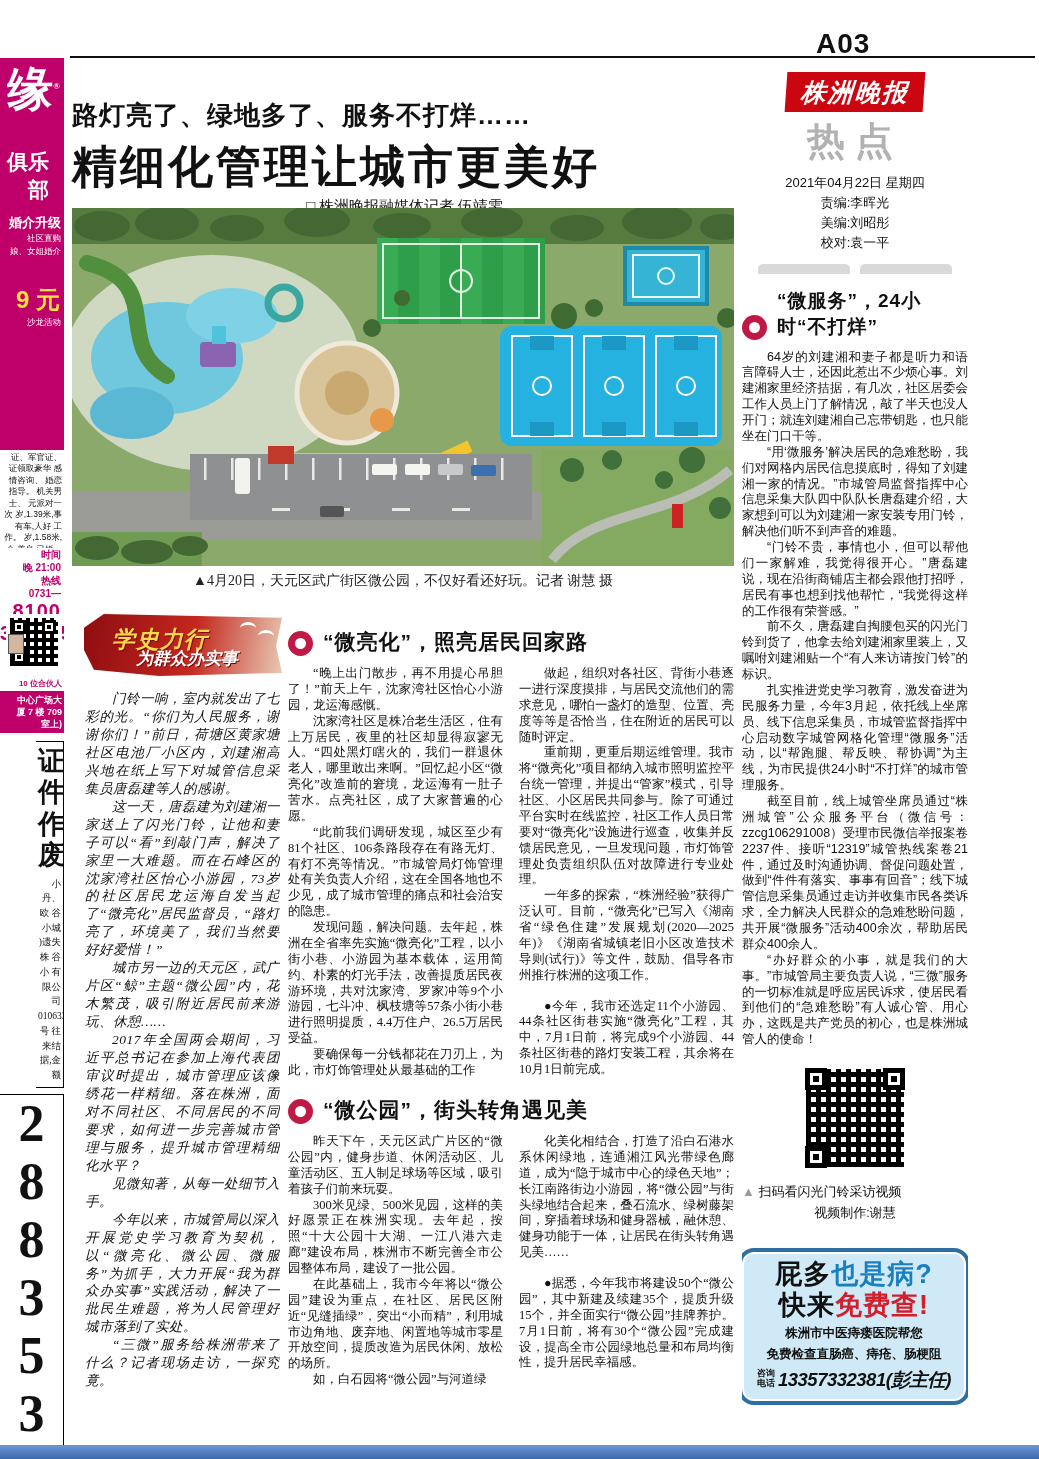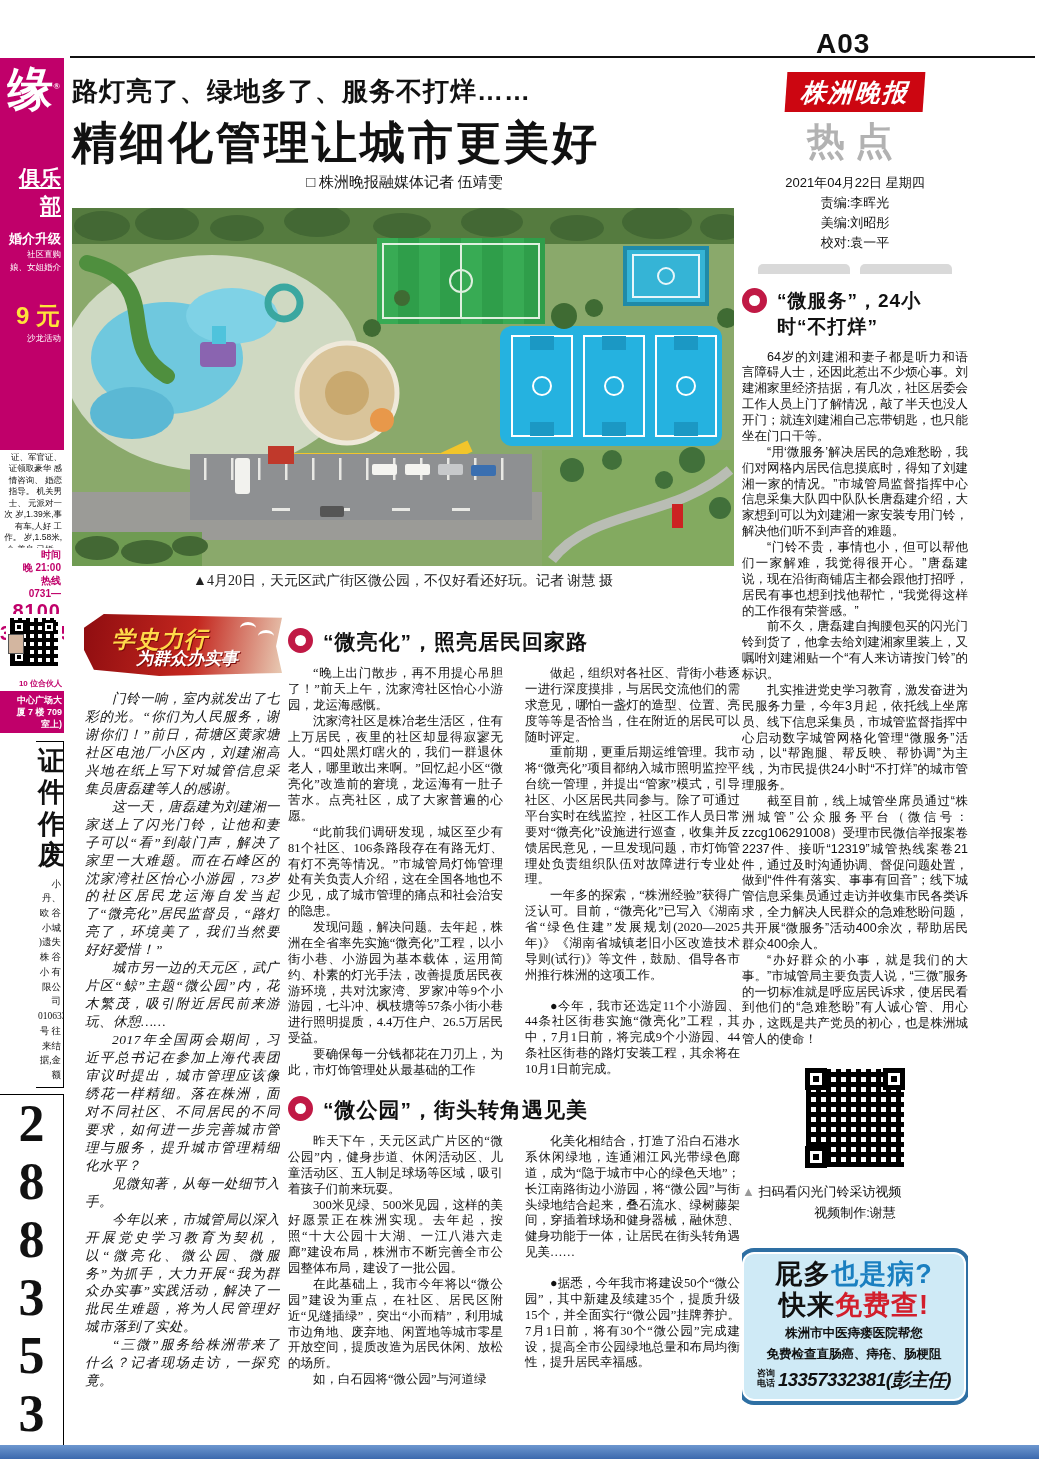--- a/index.html
+++ b/index.html
@@ -4,21 +4,21 @@
 <style>
   html,body{margin:0;padding:0;background:#e8e8e8;}
   .page{position:relative;width:1039px;height:1459px;background:#fff;overflow:hidden;
         font-family:"Liberation Serif","DejaVu Serif",serif;color:#111;}
   .sans{font-family:"Liberation Sans","DejaVu Sans",sans-serif;}
 
   
   .top-rule{position:absolute;left:70px;top:56px;width:965px;height:2px;background:#111;}
 
   
-  .head-block{position:absolute;left:72px;top:74px;width:665px;}
+  .head-block{position:absolute;left:72px;top:98px;width:665px;}
   .kicker{font-size:26px;font-weight:bold;letter-spacing:1px;font-family:"Liberation Sans","DejaVu Sans",sans-serif;}
   .main-title{font-size:45px;font-weight:900;letter-spacing:3px;margin-top:4px;
               font-family:"Liberation Sans","DejaVu Sans",sans-serif;}
   .byline{text-align:center;font-size:15px;}
 
   
   .photo{position:absolute;left:72px;top:208px;width:662px;height:358px;overflow:hidden;background:#89a86a;}
   .caption{position:absolute;left:72px;top:572px;width:662px;text-align:center;font-size:14px;color:#222;}
 
   
@@ -33,25 +33,25 @@
 
   
   .intro{position:absolute;left:85px;top:690px;width:195px;height:714px;overflow:hidden;}
   .intro p{margin:0;text-indent:2em;font-size:13.5px;line-height:1.33;font-style:italic;
            letter-spacing:.5px;text-align:justify;}
 
   
   .section{position:absolute;width:452px;overflow:hidden;}
   .sec1{left:288px;top:628px;height:466px;}
   .sec2{left:288px;top:1096px;height:334px;}
-  .sec-head{display:flex;align-items:flex-start;gap:10px;margin-bottom:10px;}
+  .sec-head{display:flex;align-items:flex-end;gap:10px;margin-bottom:10px;}
   .ring{width:11px;height:11px;border:7px solid #c01945;border-radius:50%;background:#fff;flex:0 0 auto;}
   .sec-title{font-size:21px;font-weight:900;letter-spacing:1px;
              font-family:"Liberation Sans","DejaVu Sans",sans-serif;}
-  .cols{display:flex;gap:22px;}
+  .cols{display:flex;gap:16px;}
   .col{width:215px;}
   .col p{margin:0;text-indent:2em;font-size:12.5px;line-height:1.27;text-align:justify;}
   .note{margin-top:15px !important;}
 
   
   .right-col{position:absolute;left:742px;top:28px;width:226px;height:1420px;overflow:hidden;}
   .page-num{font-size:28px;font-weight:bold;letter-spacing:1px;margin-left:74px;
             font-family:"Liberation Sans","DejaVu Sans",sans-serif;}
   .masthead{width:138px;height:40px;margin:12px auto 0;background:#cc0611;color:#fff;
             display:flex;align-items:center;justify-content:center;font-size:25px;font-weight:900;
@@ -90,21 +90,21 @@
   .ad .phone{font-size:18.5px;font-weight:900;font-style:italic;letter-spacing:-.5px;}
 
   
   .sidebar{position:absolute;left:0;top:58px;width:64px;height:1388px;overflow:hidden;
            font-family:"Liberation Sans","DejaVu Sans",sans-serif;}
   .sb-magenta{background:#c0006a;color:#fff;}
   .sb-top{height:392px;padding-top:8px;box-sizing:border-box;text-align:right;}
   .sb-logo{font-size:46px;font-weight:900;font-family:"Liberation Serif","DejaVu Serif",serif;
            line-height:1.05;padding-right:4px;}
   .sb-reg{font-size:9px;vertical-align:super;}
-  .sb-club{font-size:21px;font-weight:900;margin-top:50px;padding-right:3px;text-decoration:underline;}
+  .sb-club{font-size:21px;font-weight:900;margin-top:34px;padding-right:15px;}
   .sb-sub{font-size:13px;font-weight:bold;margin-top:10px;padding-right:3px;}
   .sb-tiny{font-size:8.5px;line-height:1.5;padding-right:3px;}
   .sb-price{font-size:24px;font-weight:900;color:#ffe33a;margin-top:26px;padding-right:4px;}
   .sb-ads{height:96px;padding:2px 2px 0 1px;font-size:8.5px;line-height:1.35;color:#111;
           overflow:hidden;text-align:right;}
   .sb-phone{height:66px;color:#c0006a;text-align:right;padding-right:3px;font-weight:bold;}
   .sb-phone .s{font-size:10px;line-height:1.3;padding-left:16px;}
   .sb-phone .b{font-size:20px;letter-spacing:1px;line-height:1.1;}
   .sb-qr{height:64px;position:relative;}
   .qr-small{width:56px;height:56px;margin-left:6px;}

